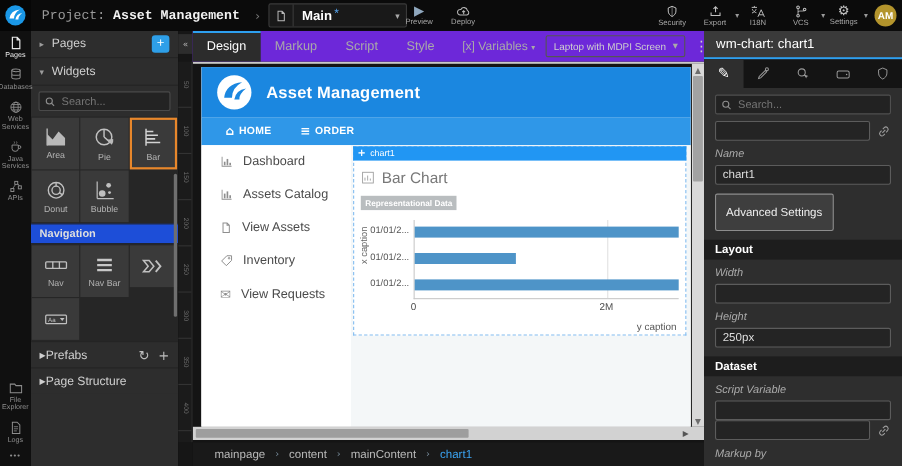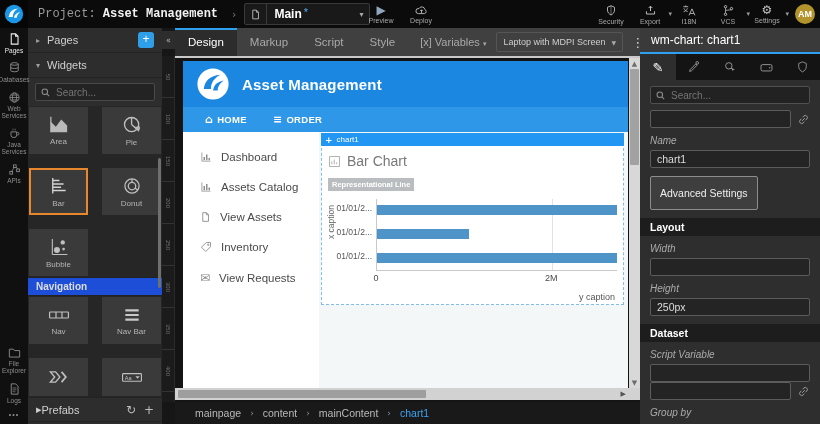--- a/index.html
+++ b/index.html
@@ -38,60 +38,60 @@
 
   
   #leftpanel { position:absolute; left:28px; top:28px; width:134px; height:396px; background:#2d2d2d; overflow:hidden; z-index:20; }
   .lp-row { height:25px; display:flex; align-items:center; padding:0 8px; color:#cfcfcf; font-size:11px; border-bottom:1px solid #242424; background:#2d2d2d; }
   .lp-row .tri { font-size:8px; color:#9c9c9c; margin-right:7px; }
   .lp-plus { margin-left:auto; width:16px; height:16px; background:#2e9fe8; color:#fff; border-radius:3px; font-size:12px; line-height:14px; text-align:center; }
   .lp-search { padding:5px 7px; background:#2d2d2d; }
   .lp-search .box { position:relative; height:18px; background:#232323; border:1px solid #4a4a4a; border-radius:2px; }
   .lp-search input { position:absolute; inset:0; background:transparent; border:0; color:#bbb; font-size:10px; padding-left:20px; width:100%; font-family:inherit; }
   .lp-search .mg { position:absolute; left:4px; top:3px; color:#8e8e8e; }
-  .tile-grid { display:grid; grid-template-columns:1fr 1fr; gap:14px; background:#262626; padding:1px; }
+  .tile-grid { display:grid; grid-template-columns:1fr 1fr 1fr; gap:1px; background:#262626; padding:1px; }
   .tile { background:#3a3a3a; height:47px; display:flex; flex-direction:column; align-items:center; justify-content:center; gap:3px; color:#c6c6c6; cursor:pointer; }
   .tile .tl { font-size:8px; color:#b5b5b5; white-space:nowrap; }
   .tile.sel { outline:2px solid #e8872b; outline-offset:-2px; }
   .tile.short { height:38px; }
   .lp-sec { height:19px; display:flex; align-items:center; padding:0 8px; background:#1d4ed8; color:#dedede; font-size:10px; font-weight:bold; border-top:1px solid #222; border-bottom:1px solid #222; }
   .lp-foot { height:24px; display:flex; align-items:center; padding:0 8px; color:#cfcfcf; font-size:11px; background:#2d2d2d; border-top:1px solid #242424; }
   .lp-foot .ri { margin-left:auto; display:flex; gap:8px; color:#bdbdbd; font-size:12px; }
   .lp-scroll { position:absolute; right:1px; top:130px; width:3px; height:130px; background:#6f6f6f; border-radius:2px; }
 
   
   #strip { position:absolute; left:162px; top:28px; width:13px; height:396px; background:#161616; z-index:20; }
   .collapse-btn { width:13px; height:18px; background:#2d2d2d; color:#b5b5b5; font-size:8px; display:flex; align-items:center; justify-content:center; margin-top:3px; }
   .vruler { position:absolute; left:0; top:28px; width:13px; bottom:22px; background:#1b1b1b; border-right:1px solid #2a2a2a; overflow:hidden; }
   .ruler-num { height:42px; width:13px; display:flex; align-items:center; justify-content:center; font-size:6px; color:#6f6f6f; border-bottom:1px solid #333; transform:rotate(0); }
   .ruler-num span { transform:rotate(90deg); white-space:nowrap; }
 
   
-  #toolbar { position:absolute; left:175px; top:28px; width:465px; height:28px; background:#404040; display:flex; align-items:center; z-index:22; }
+  #toolbar { position:absolute; left:175px; top:28px; width:465px; height:28px; background:#6d28d9; display:flex; align-items:center; z-index:22; }
   .d-tab { height:28px; display:flex; align-items:center; padding:0 13px; font-size:11.5px; color:#a9a9a9; cursor:pointer; }
   .d-tab.active { background:#2c2c2c; color:#fff; box-shadow:inset 0 2px 0 #2ea0f0; }
   .vars { font-size:11px; color:#a9a9a9; margin-left:12px; white-space:nowrap; }
   .vars .dd { font-size:7px; }
   .dev-sel { margin-left:10px; height:20px; border:1px solid #555; border-radius:2px; display:flex; align-items:center; padding:0 6px; color:#cfcfcf; font-size:9px; white-space:nowrap; }
   .dev-sel .dd { font-size:6px; margin-left:6px; color:#aaa; }
   .kebab { color:#cfcfcf; font-size:13px; margin-left:8px; }
   .tb-div { width:1px; height:16px; background:#3a3a3a; margin:0 8px; }
   .mini-ic { color:#b9b9b9; font-size:13px; margin:0 4px; }
   .expand-btn { margin-left:auto; width:14px; height:20px; background:#2c2c2c; color:#9fb2c0; font-size:9px; display:flex; align-items:center; justify-content:center; border-radius:2px; margin-right:1px; }
 
   
   #canvas { position:absolute; left:175px; top:56px; width:465px; height:346px; background:#141414; z-index:10; }
   .hruler { position:absolute; left:0; top:0; width:465px; height:2px; background:#c9c9c9; }
   .appframe { position:absolute; left:8px; top:5px; width:445px; height:327px; background:#fff; overflow:hidden; }
   .app-header { height:46px; background:#1b87e0; display:flex; align-items:center; padding-left:13px; }
   .app-title { color:#fff; font-size:15px; font-weight:bold; margin-left:12px; letter-spacing:.2px; }
   .app-nav { height:25px; background:#2f97e8; display:flex; align-items:center; gap:26px; padding-left:22px; }
   .app-nav .nav-it { color:#fff; font-size:9.5px; font-weight:bold; display:flex; align-items:center; gap:4px; letter-spacing:.3px; cursor:pointer; }
   .app-body { display:flex; height:256px; }
-  .app-menu { width:136px; background:#fff; padding-top:10px; }
+  .app-menu { width:136px; background:#fff; }
   .menu-it { display:flex; align-items:center; gap:9px; padding:9px 0 9px 17px; color:#4a4a4a; font-size:11.5px; cursor:pointer; }
   .menu-it .mi { color:#8e8e8e; }
   .chart-region { flex:1; background:#f4f7f8; position:relative; }
   .chart-widget { position:absolute; left:2px; top:1px; right:4px; height:172px; background:#fff; border:1px dashed #82bcf0; }
   .cw-tab { height:13px; background:#2196f3; display:flex; align-items:center; gap:4px; padding-left:4px; color:#fff; font-size:8px; margin:-1px -1px 0 -1px; }
   .cw-tab .mv { font-size:9px; font-weight:bold; }
   .cw-body { padding:5px 6px 0 6px; position:relative; height:158px; }
   .cw-title { display:flex; align-items:center; gap:6px; color:#787878; font-size:14px; margin-top:2px; }
   .cw-badge { display:inline-block; margin-top:9px; background:#b9bdbf; color:#fff; font-size:7.5px; font-weight:bold; padding:2px 4px; }
   .cw-chart { position:relative; margin-top:8px; height:84px; }
@@ -533,21 +533,21 @@
           <div class="cw-body">
             <div class="cw-title">
               <span>
                 <svg width="13" height="13" viewBox="0 0 24 24" fill="none" stroke="#9e9e9e" stroke-width="1.5">
                     <rect x="3" y="3" width="18" height="18"></rect>
                     <path d="M7 17 v-5 M11.5 17 v-8.5 M16 17 v-3.5"></path>
                   </svg>
               </span>
               <span>Bar Chart</span>
             </div>
-            <span class="cw-badge">Representational Line</span>
+            <span class="cw-badge">Representational Data</span>
 
             <div class="cw-chart">
               <span class="xcap">x caption</span>
               <div class="cats">
                 <span style="top:4px;">01/01/2...</span>
                 <span style="top:28px;">01/01/2...</span>
                 <span style="top:52px;">01/01/2...</span>
               </div>
               <div class="plot">
                 <div class="gridline" style="left: 72.7273%;"></div>
@@ -669,16 +669,16 @@
     <div class="rp-linkrow" style="margin-top:0;">
       <input class="rp-input" readonly="" style="">
       <span class="linkic">
         <svg width="13" height="13" viewBox="0 0 24 24" fill="none" stroke="currentColor" stroke-width="1.8">
             <path d="M9.5 14.5 l5 -5"></path>
             <path d="M8.2 10.6 l-2.4 2.4 a3.9 3.9 0 0 0 5.5 5.5 l2.4 -2.4"></path>
             <path d="M15.8 13.4 l2.4 -2.4 a3.9 3.9 0 0 0 -5.5 -5.5 l-2.4 2.4"></path>
           </svg>
       </span>
     </div>
-    <div class="rp-label">Group by</div>
+    <div class="rp-label">Markup by</div>
     
   </div>
 </div>
 
 </body></html>

